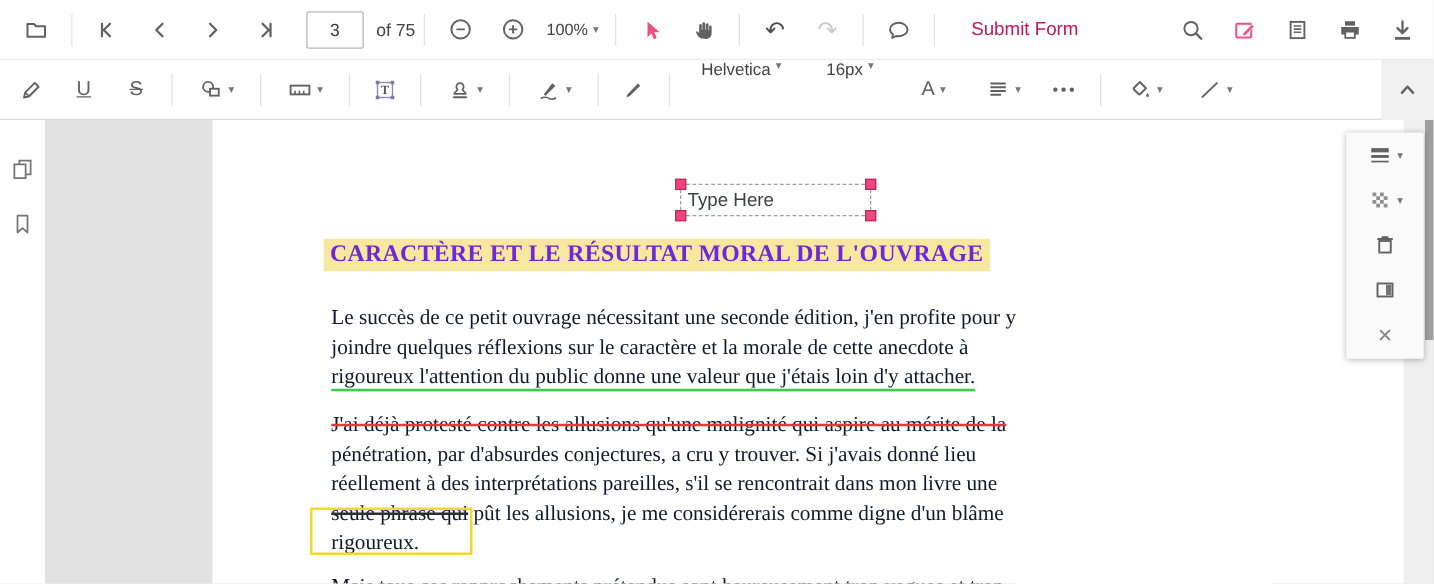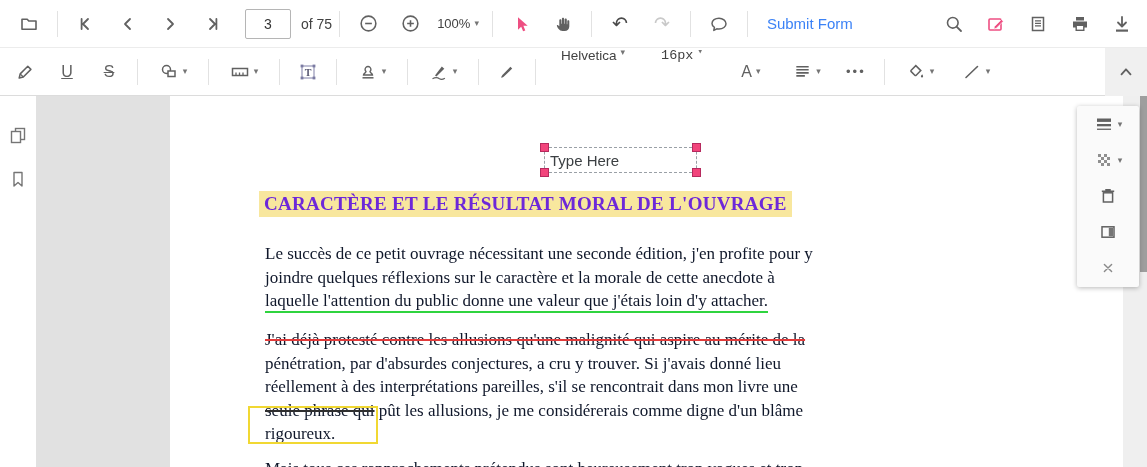--- a/index.html
+++ b/index.html
@@ -13,21 +13,21 @@
   .tbtn{width:42px;height:48px;display:flex;align-items:center;justify-content:center;
         color:#616161;flex:none;cursor:pointer;}
   .tbtn.w{width:56px;}
   .divider{width:1px;height:26px;background:#e2e2e2;margin:0 7px;flex:none;}
   .caret{font-size:9px;color:#757575;margin-left:4px;line-height:1;}
   .pageinput{width:40px;height:26px;border:1px solid #b5b5b5;border-radius:2px;
              text-align:center;font-size:14px;color:#333;margin-left:12px;flex:none;
              font-family:"Liberation Sans",sans-serif;outline:none;}
   .oftext{font-size:14px;color:#424242;margin-left:10px;flex:none;}
   .zoomlabel{font-size:13px;color:#424242;display:flex;align-items:center;margin:0 6px;flex:none;cursor:pointer;}
-  .submit{font-size:15px;color:#3b82f6;margin-left:12px;flex:none;cursor:pointer;}
+  .submit{font-size:15px;color:#be185d;margin-left:22px;flex:none;cursor:pointer;}
   .spacer{flex:1;}
   .glyphbtn{font-size:19px;}
   .undo{color:#4a4a4a;} .redo{color:#c9c9c9;}
   .ulabel{font-size:16px;color:#616161;text-decoration:underline;}
   .slabel{font-size:16px;color:#616161;text-decoration:line-through;}
   .fontsel{display:flex;align-items:flex-start;font-size:13.5px;color:#424242;
            padding:0 10px;margin-left:8px;height:48px;cursor:pointer;flex:none;}
   .alabel{font-size:16px;color:#616161;}
   .morelabel{font-size:13px;color:#616161;letter-spacing:2px;}
   .collapse{position:absolute;right:0;top:48px;width:42px;height:48px;background:#f0f0f0;
@@ -238,21 +238,21 @@
     <div class="tbtn">
       <svg width="20" height="20" viewBox="0 0 20 20">
           <path d="M4.2 15.8c.3-1.8 1-2.7 2.2-3.8l7-7.2 1.8 1.8-7.2 7c-1.1 1.2-2 1.9-3.8 2.2z" fill="#616161"></path>
         </svg>
     </div>
     <div class="divider"></div>
     <div class="fontsel">
       <span>Helvetica</span>
       <span class="caret">▾</span>
     </div>
-    <div class="fontsel" style="margin-left:16px;font-family:Liberation Mono, monospace;">
+    <div class="fontsel" style="margin-left:16px;">
       <span>16px</span>
       <span class="caret">▾</span>
     </div>
     <div class="tbtn w" style="margin-left:10px;">
       <span class="alabel">A</span>
       <span class="caret">▾</span>
     </div>
     <div class="tbtn w">
       <svg width="19" height="19" viewBox="0 0 20 20">
           <path d="M3.5 5h13M3.5 8.2h13M3.5 11.4h13M3.5 14.6h9" stroke="#616161" stroke-width="1.7"></path>
@@ -307,21 +307,21 @@
       <div class="handle h-tr"></div>
       <div class="handle h-bl"></div>
       <div class="handle h-br"></div>
     </div>
 
     <div class="doc-heading">CARACTÈRE ET LE RÉSULTAT MORAL DE L'OUVRAGE</div>
 
     <div class="para p1">
       <div>Le succès de ce petit ouvrage nécessitant une seconde édition, j'en profite pour y</div>
       <div>joindre quelques réflexions sur le caractère et la morale de cette anecdote à</div>
-      <div><span class="u-green">laquelle l'attention du public donne une valeur que j'étais loin d'y attacher.</span></div>
+      <div><span class="u-green">rigoureux l'attention du public donne une valeur que j'étais loin d'y attacher.</span></div>
     </div>
 
     <div class="para p2">
       <div><span class="strike-red">J'ai déjà protesté contre les allusions qu'une malignité qui aspire au mérite de la</span></div>
       <div>pénétration, par d'absurdes conjectures, a cru y trouver. Si j'avais donné lieu</div>
       <div>réellement à des interprétations pareilles, s'il se rencontrait dans mon livre une</div>
       <div><span class="strike-dark">seule phrase qui</span><span> pût les allusions, je me considérerais comme digne d'un blâme</span></div>
       <div>rigoureux.</div>
     </div>
 

